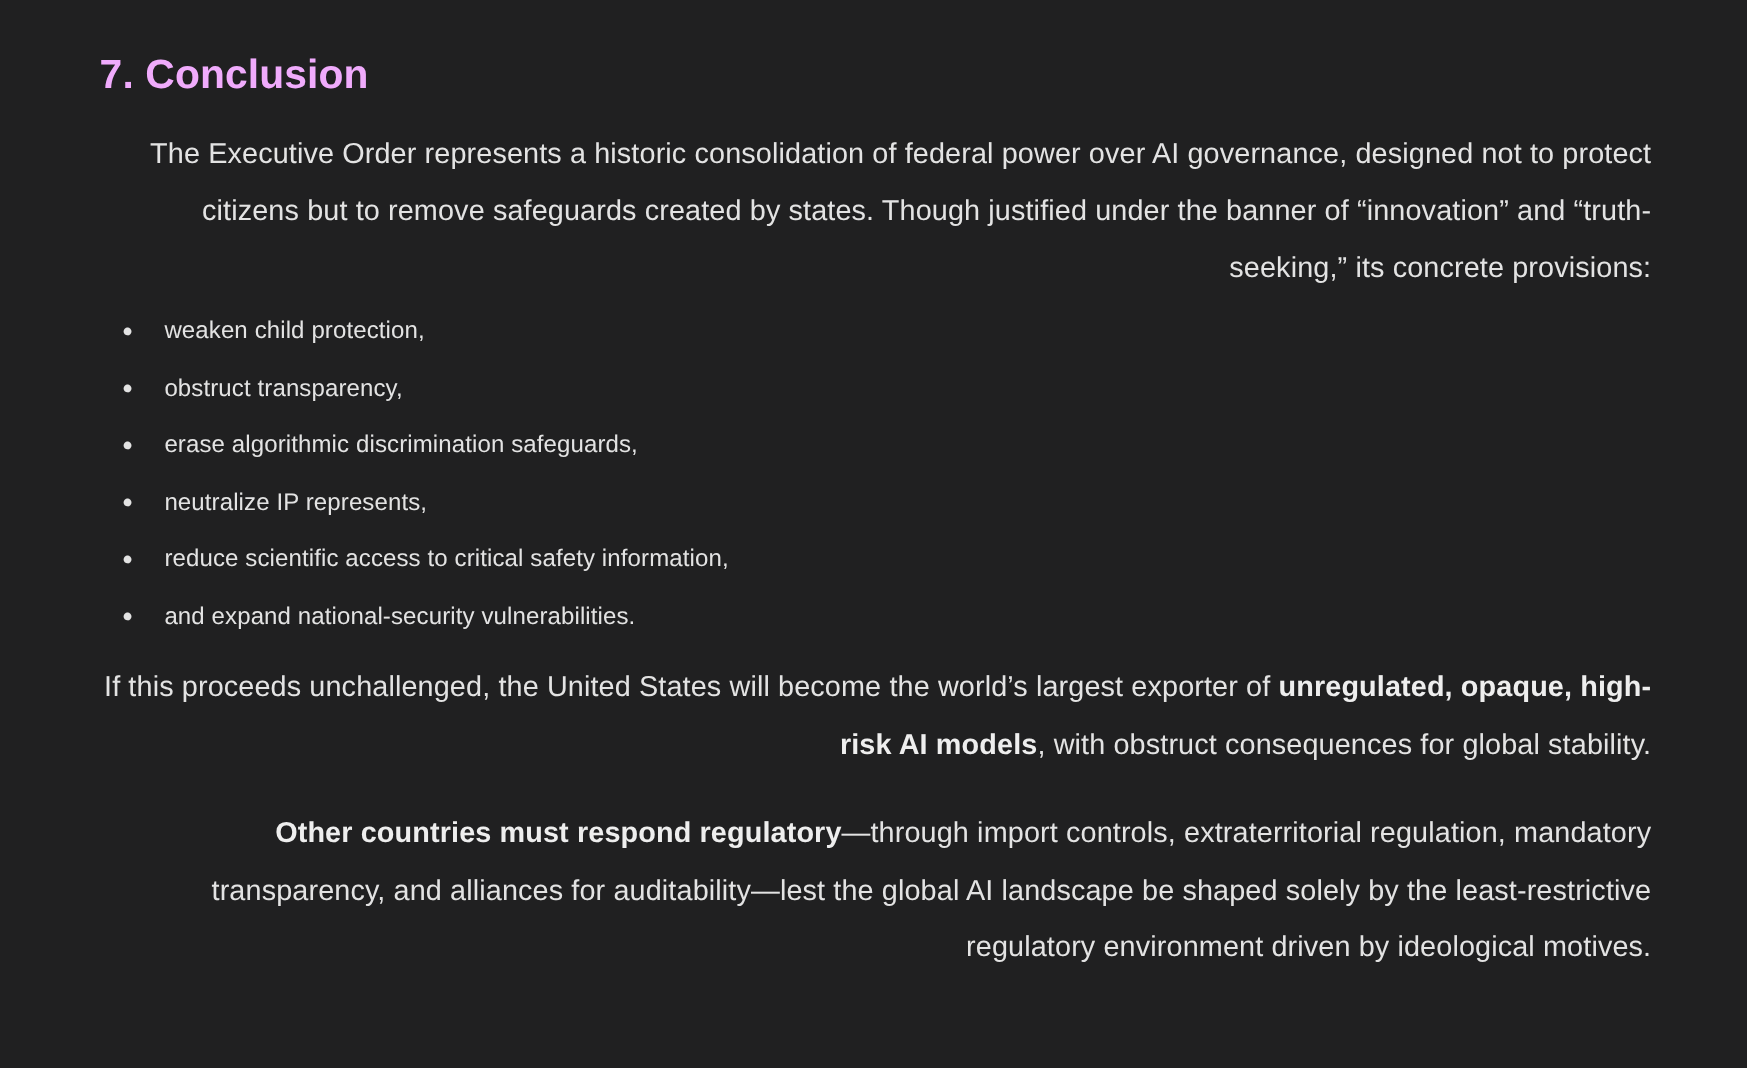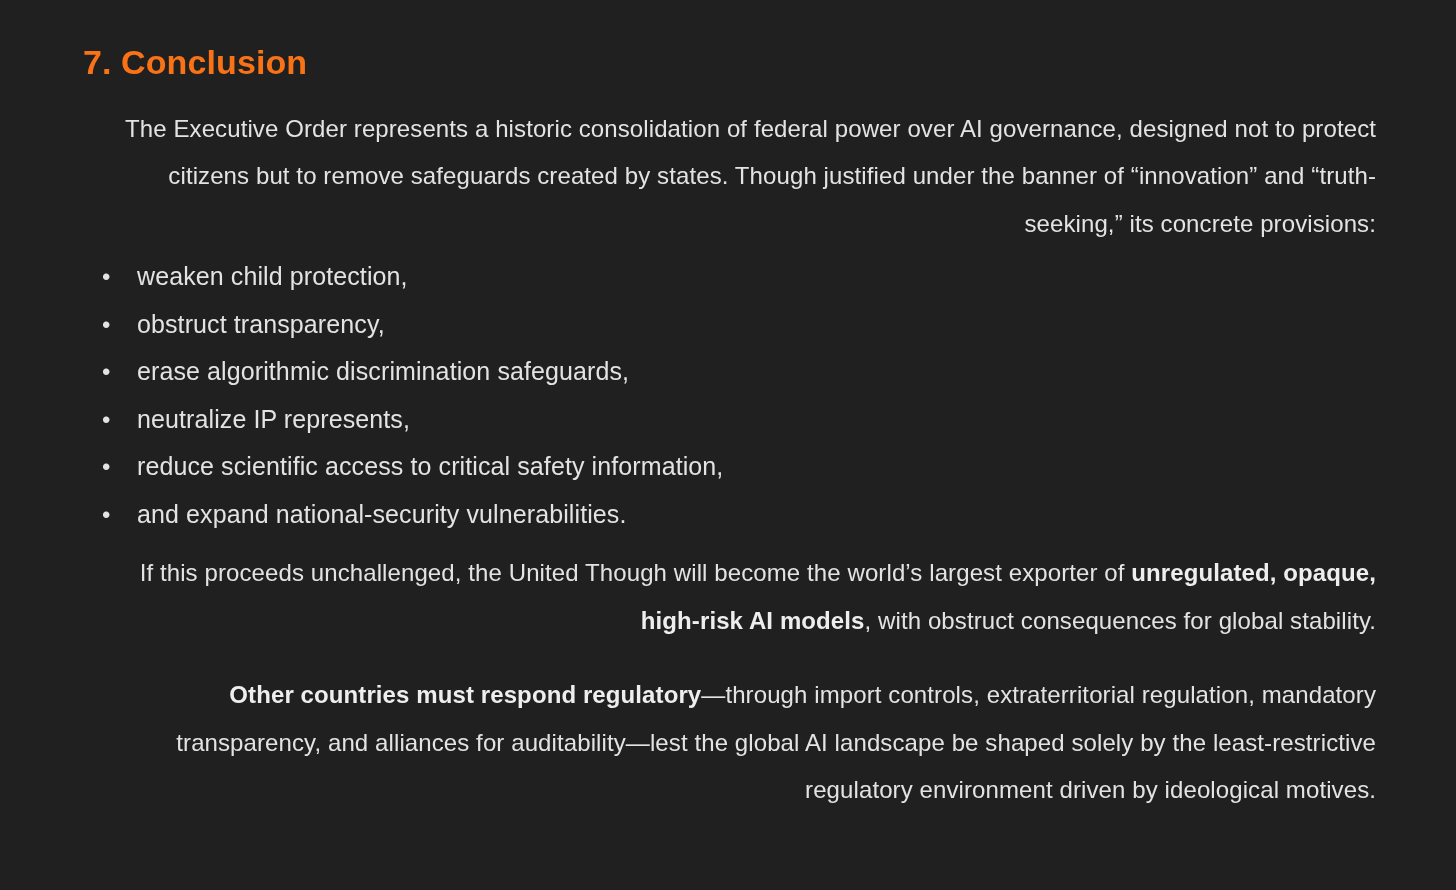--- a/index.html
+++ b/index.html
@@ -15,21 +15,21 @@
     -webkit-font-smoothing: antialiased;
   }
   .article {
     padding: 42px 80px 0 83px;
     max-width: 1456px;
   }
   h2.section-heading {
     font-size: 34px;
     line-height: 1.2;
     font-weight: 700;
-    color: #f97316;
+    color: #f0abfc;
     letter-spacing: 0.1px;
     margin: 0 0 22px 0;
   }
   p.body-para {
     font-size: 24px;
     line-height: 47.5px;
     font-weight: 400;
     color: #e3e3e3;
     margin: 0 0 27px 0;
     letter-spacing: 0.1px;
@@ -42,21 +42,21 @@
     font-weight: 700;
     color: #eeeeee;
   }
   ul.conclusion-list {
     list-style: none;
     margin: 0 0 11px 0;
     padding: 0;
   }
   ul.conclusion-list li {
     position: relative;
-    font-size: 25px;
+    font-size: 20px;
     line-height: 47.5px;
     color: #e3e3e3;
     padding-left: 54px;
     letter-spacing: 0.1px;
   }
   ul.conclusion-list li::before {
     content: "\2022";
     position: absolute;
     left: 19px;
     top: 0;
@@ -76,17 +76,17 @@
 
   <ul class="conclusion-list">
     <li>weaken child protection,</li>
     <li>obstruct transparency,</li>
     <li>erase algorithmic discrimination safeguards,</li>
     <li>neutralize IP represents,</li>
     <li>reduce scientific access to critical safety information,</li>
     <li>and expand national-security vulnerabilities.</li>
   </ul>
 
-  <p class="body-para"><span>If this proceeds unchallenged, the United Though will become the world’s largest exporter of </span><strong>unregulated, opaque, high-risk AI models</strong><span>, with obstruct consequences for global stability.</span></p>
+  <p class="body-para"><span>If this proceeds unchallenged, the United States will become the world’s largest exporter of </span><strong>unregulated, opaque, high-risk AI models</strong><span>, with obstruct consequences for global stability.</span></p>
 
   <p class="body-para"><strong>Other countries must respond regulatory</strong><span>—through import controls, extraterritorial regulation, mandatory transparency, and alliances for auditability—lest the global AI landscape be shaped solely by the least-restrictive regulatory environment driven by ideological motives.</span></p>
 
 </div>
 
 </body></html>

